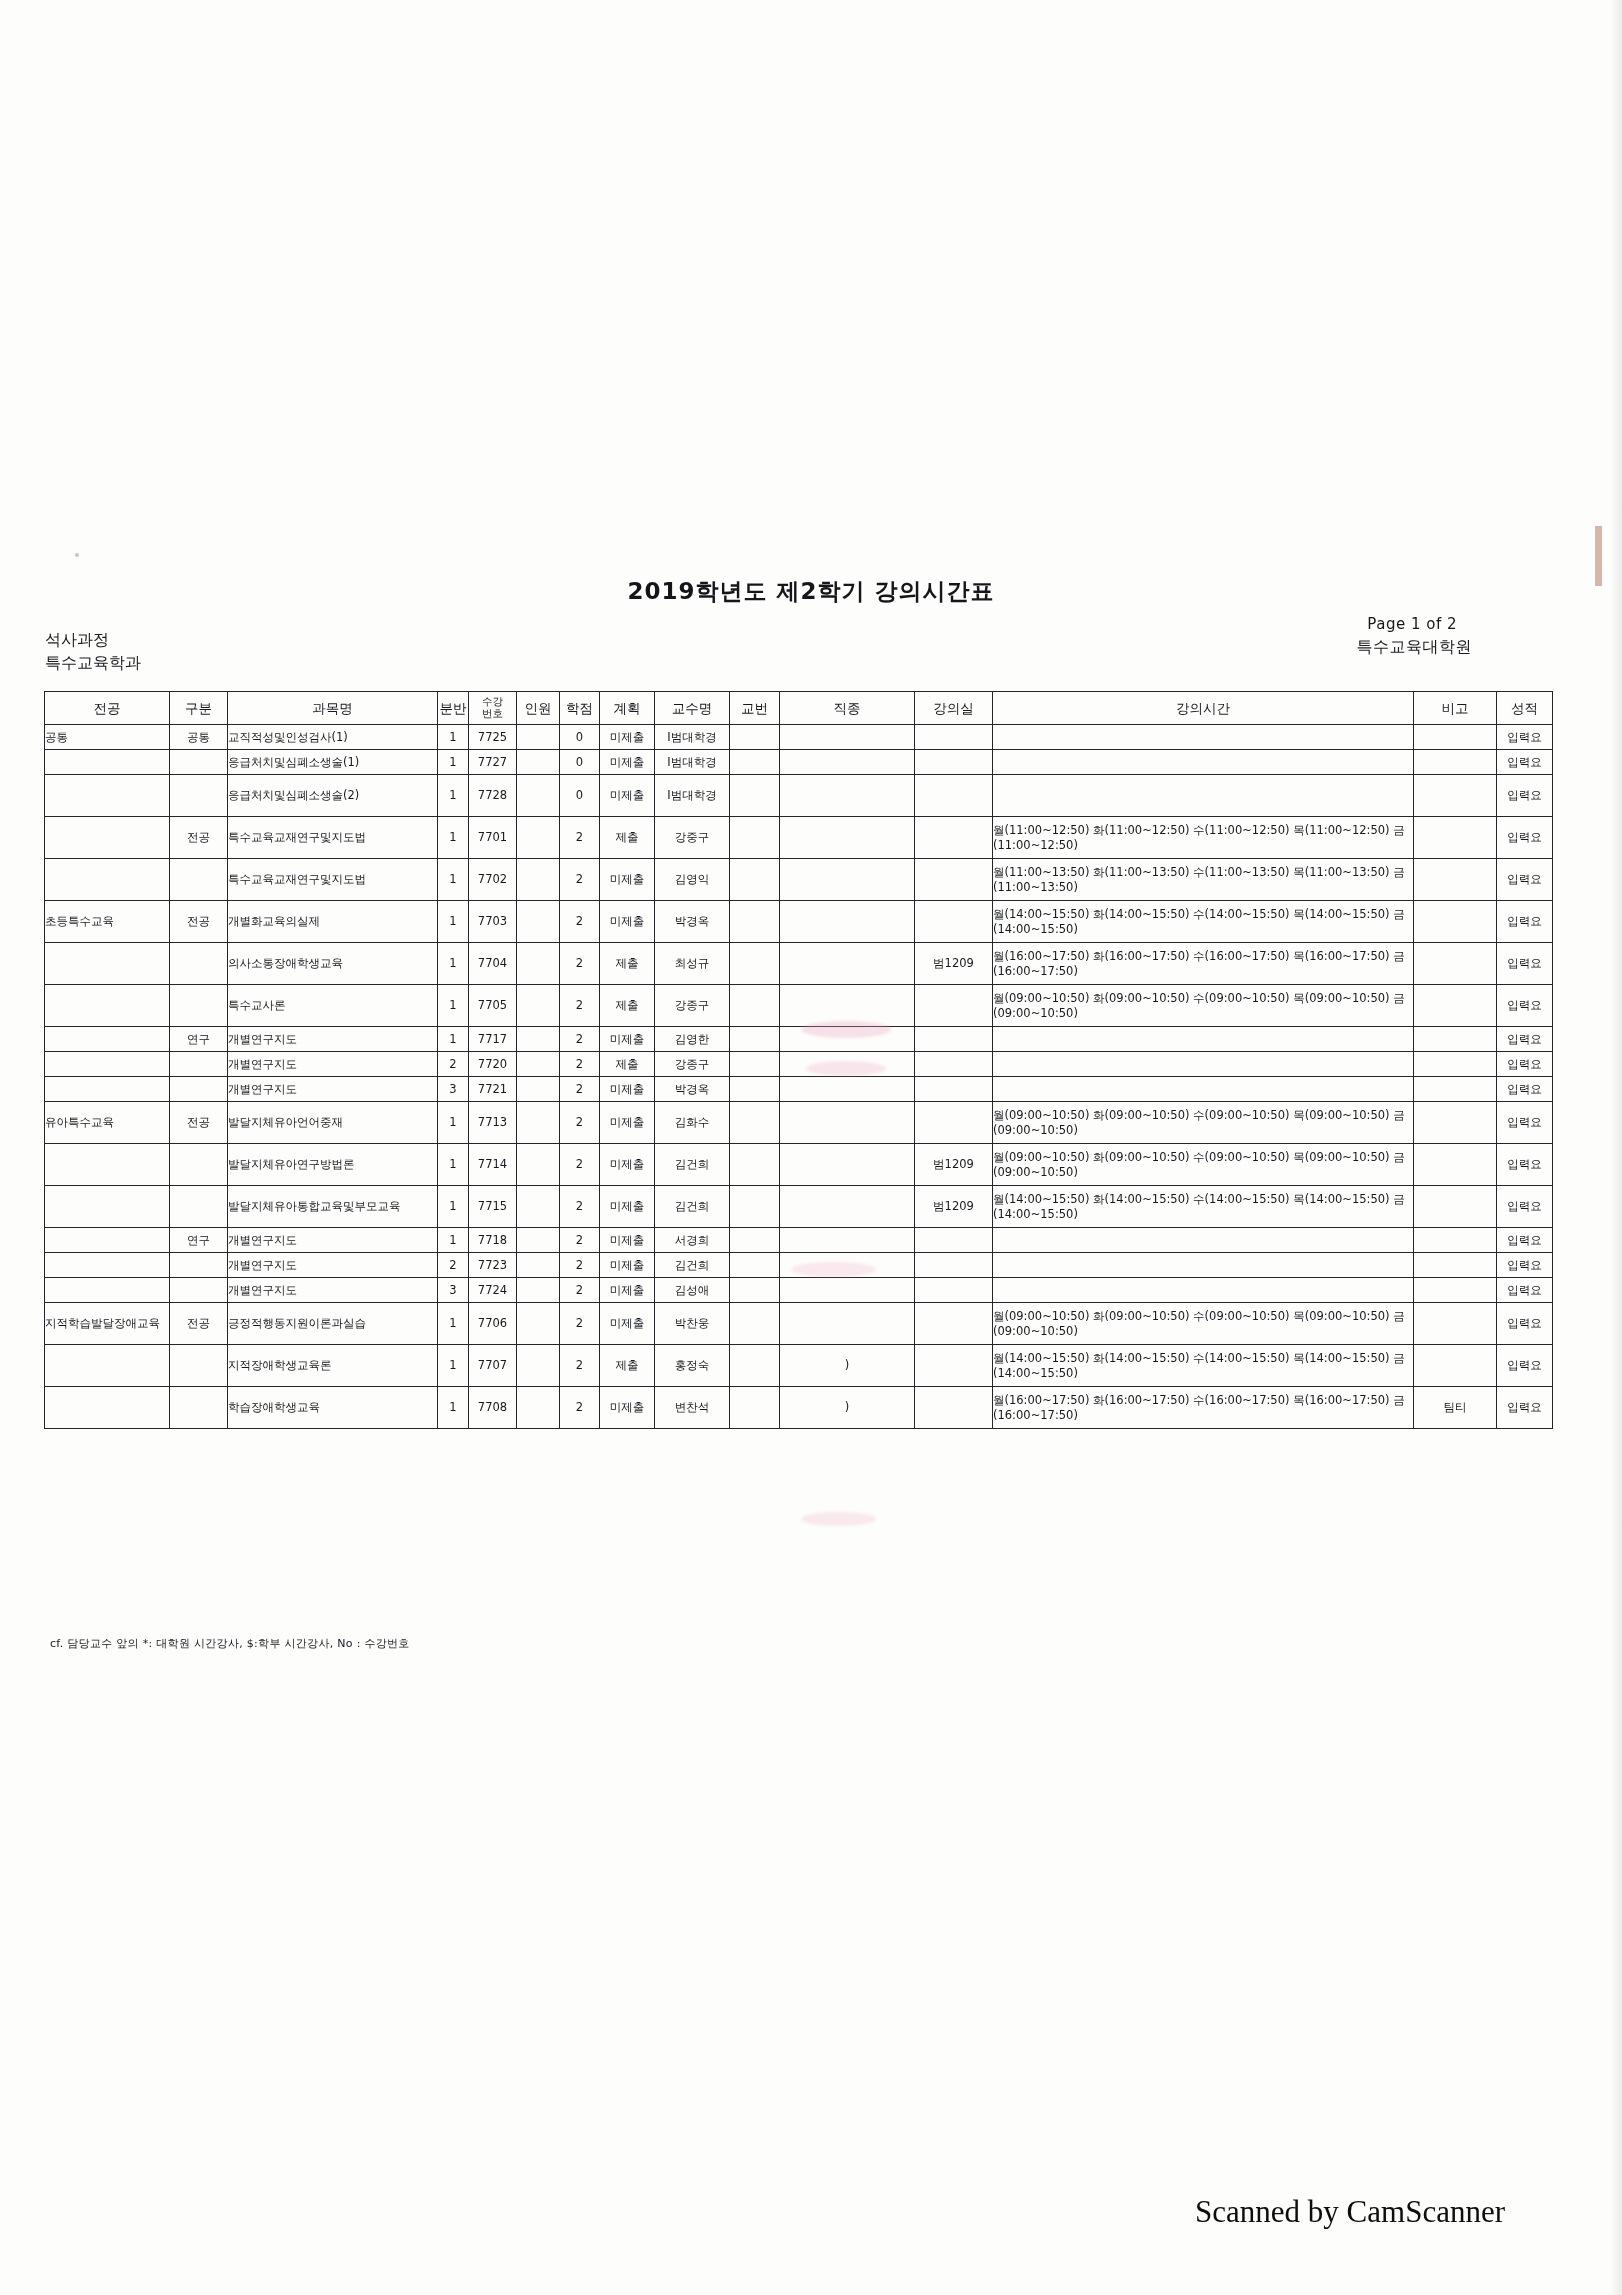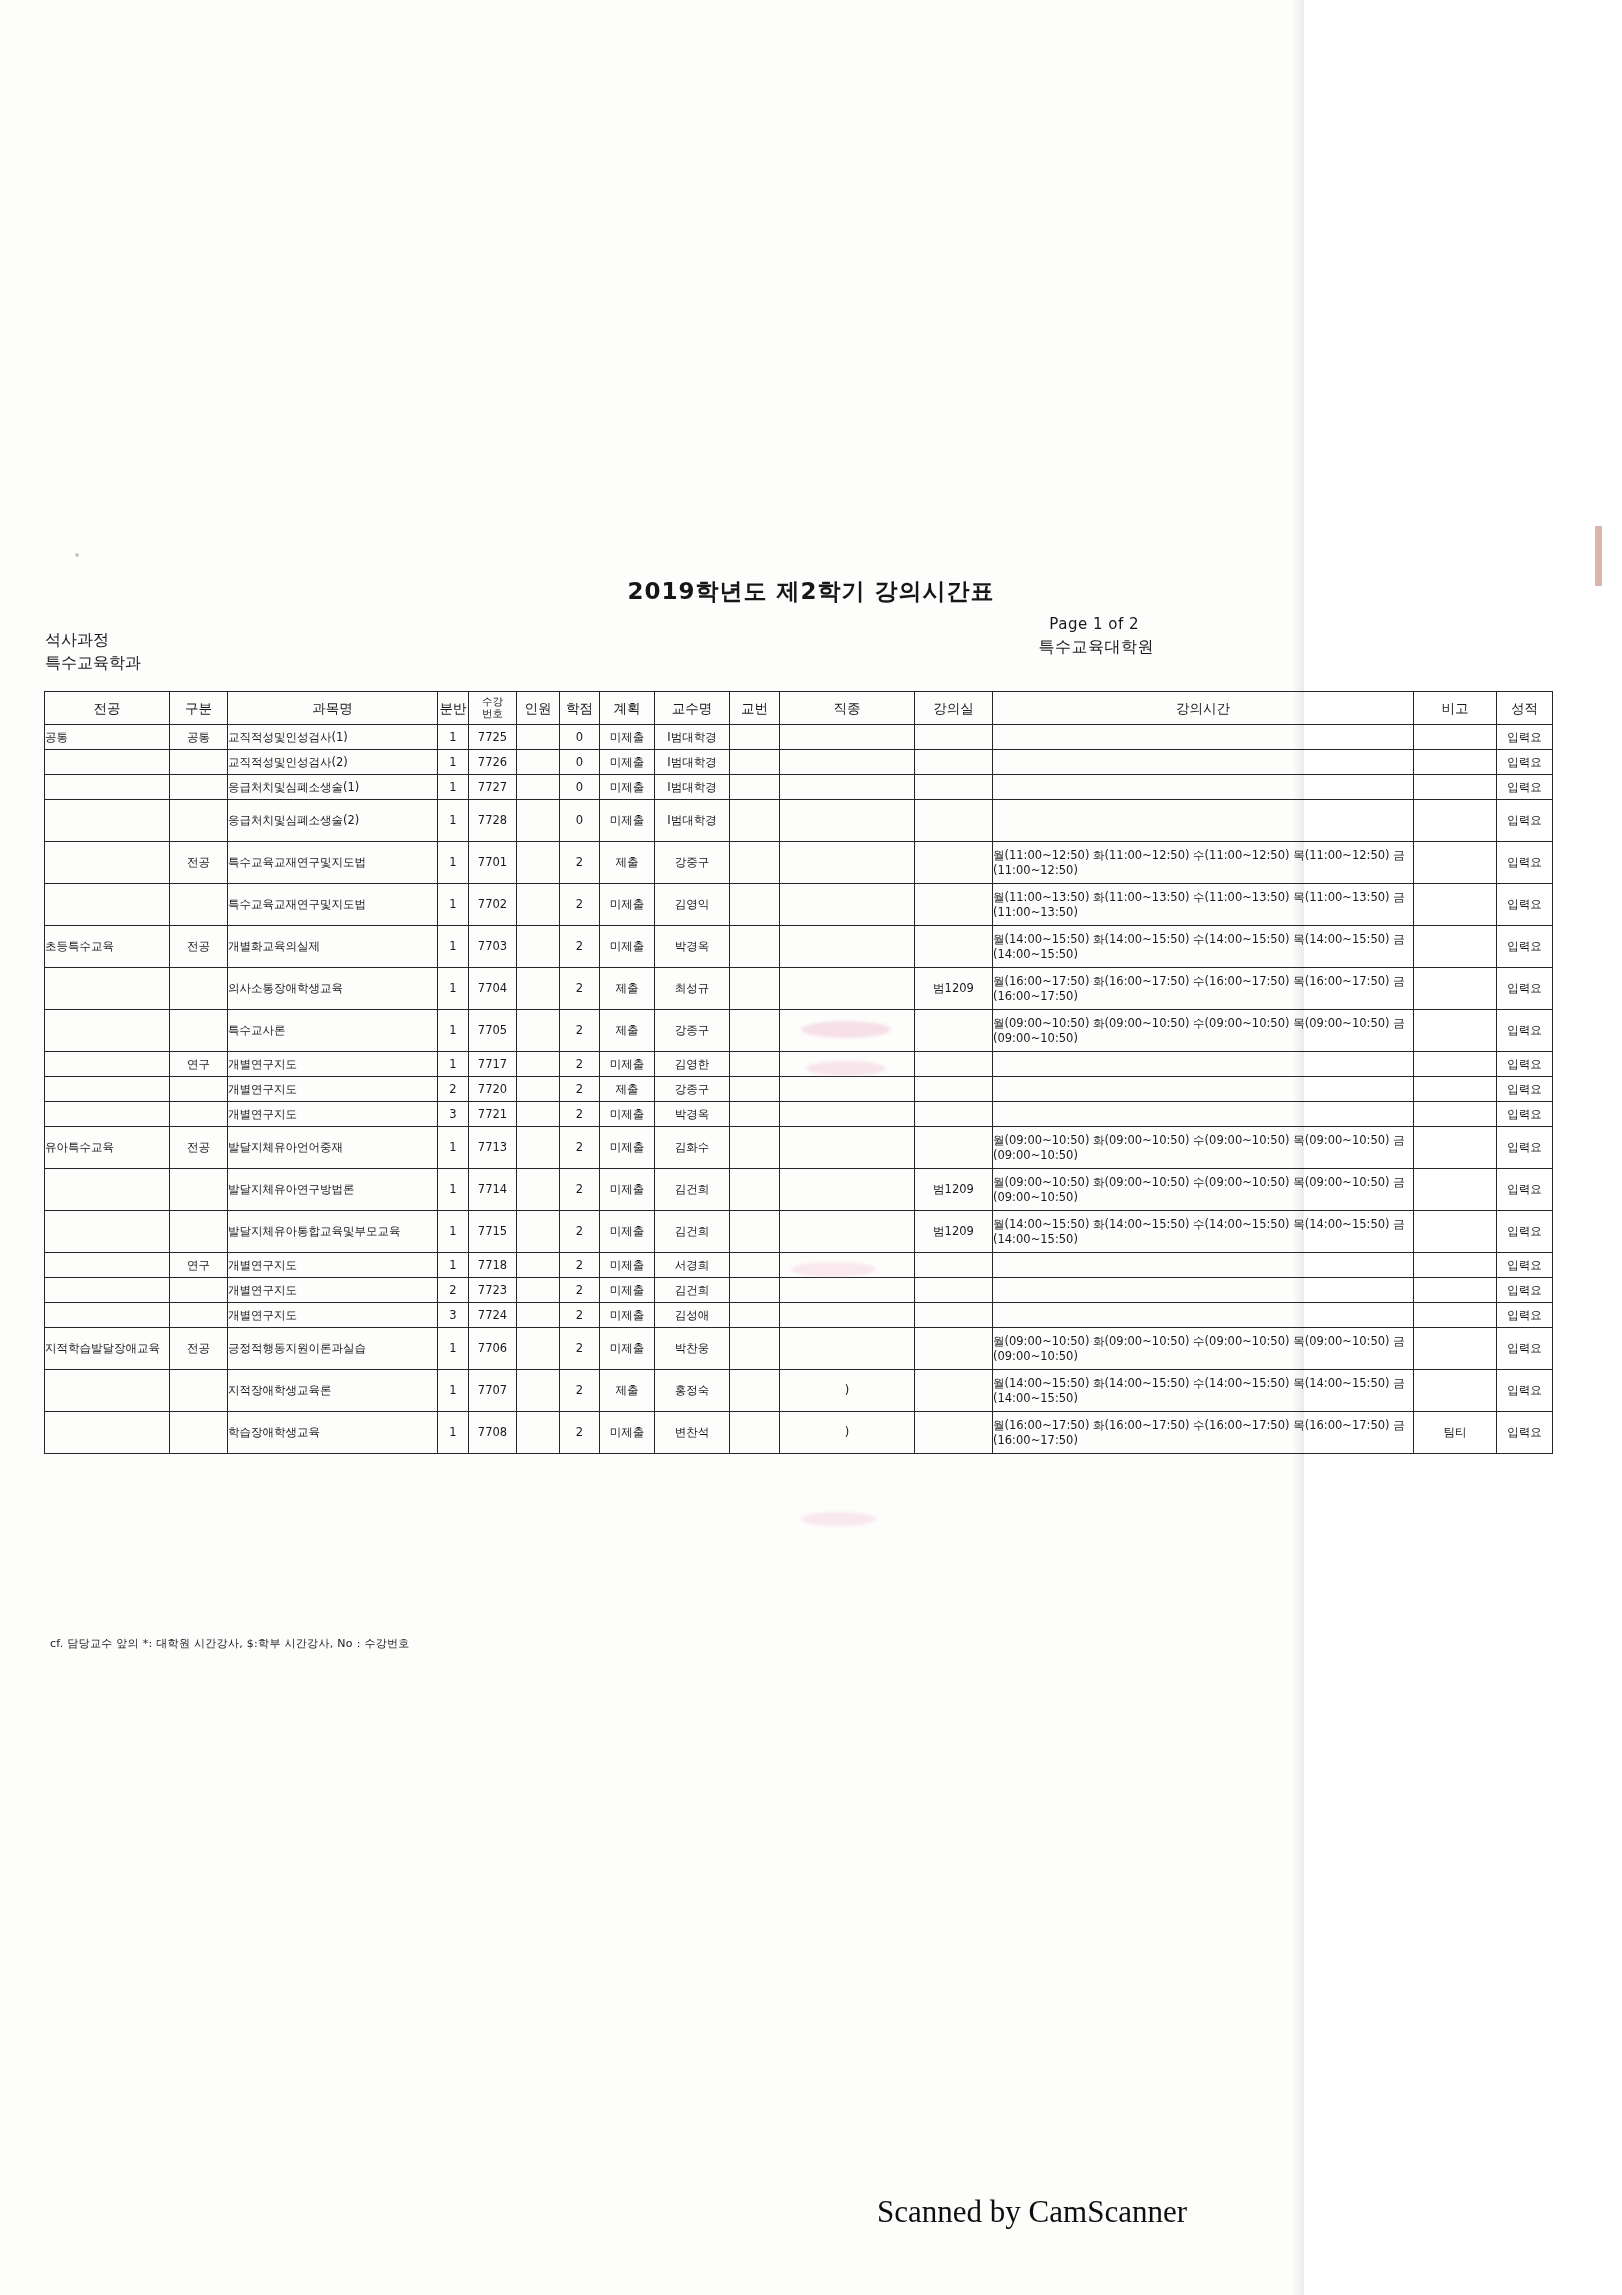--- a/index.html
+++ b/index.html
@@ -11,21 +11,21 @@
     width: 1622px;
     height: 2295px;
     position: relative;
     font-family: "DejaVu Sans", sans-serif;
     color: #1a1a1a;
     overflow: hidden;
   }
   .page {
     position: absolute;
     left: 0; top: 0;
-    width: 1304px;
+    width: 1622px;
     height: 2295px;
     background: #fdfdfb;
   }
   
   .scan-edge-right {
     position: absolute;
     right: 0; top: 0;
     width: 12px; height: 2295px;
     background: linear-gradient(to left, rgba(0,0,0,0.07), rgba(0,0,0,0));
   }
@@ -223,37 +223,20 @@
           <td class="ctr"></td>
           <td class="ctr"></td>
           <td class="ctr"></td>
           <td class="time-cell"></td>
           <td class="ctr"></td>
           <td class="ctr">입력요</td>
         </tr>
         <tr class="short">
           <td class="lft"></td>
           <td class="ctr"></td>
-          <td class="sub-cell">교직적성및인성검사(2)</td>
-          <td class="ctr">1</td>
-          <td class="ctr">7726</td>
-          <td class="ctr"></td>
-          <td class="ctr">0</td>
-          <td class="ctr">미제출</td>
-          <td class="ctr">I범대학경</td>
-          <td class="ctr"></td>
-          <td class="ctr"></td>
-          <td class="ctr"></td>
-          <td class="time-cell"></td>
-          <td class="ctr"></td>
-          <td class="ctr">입력요</td>
-        </tr>
-        <tr class="short">
-          <td class="lft"></td>
-          <td class="ctr"></td>
           <td class="sub-cell">응급처치및심폐소생술(1)</td>
           <td class="ctr">1</td>
           <td class="ctr">7727</td>
           <td class="ctr"></td>
           <td class="ctr">0</td>
           <td class="ctr">미제출</td>
           <td class="ctr">I범대학경</td>
           <td class="ctr"></td>
           <td class="ctr"></td>
           <td class="ctr"></td>

